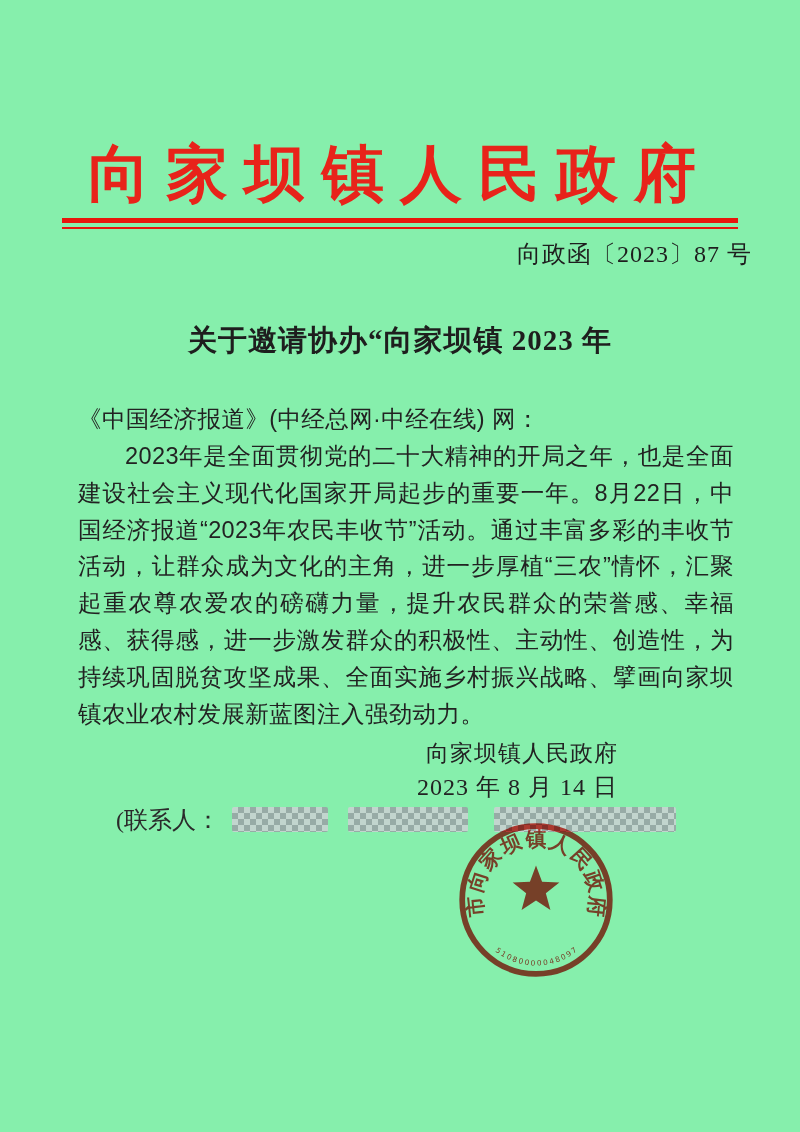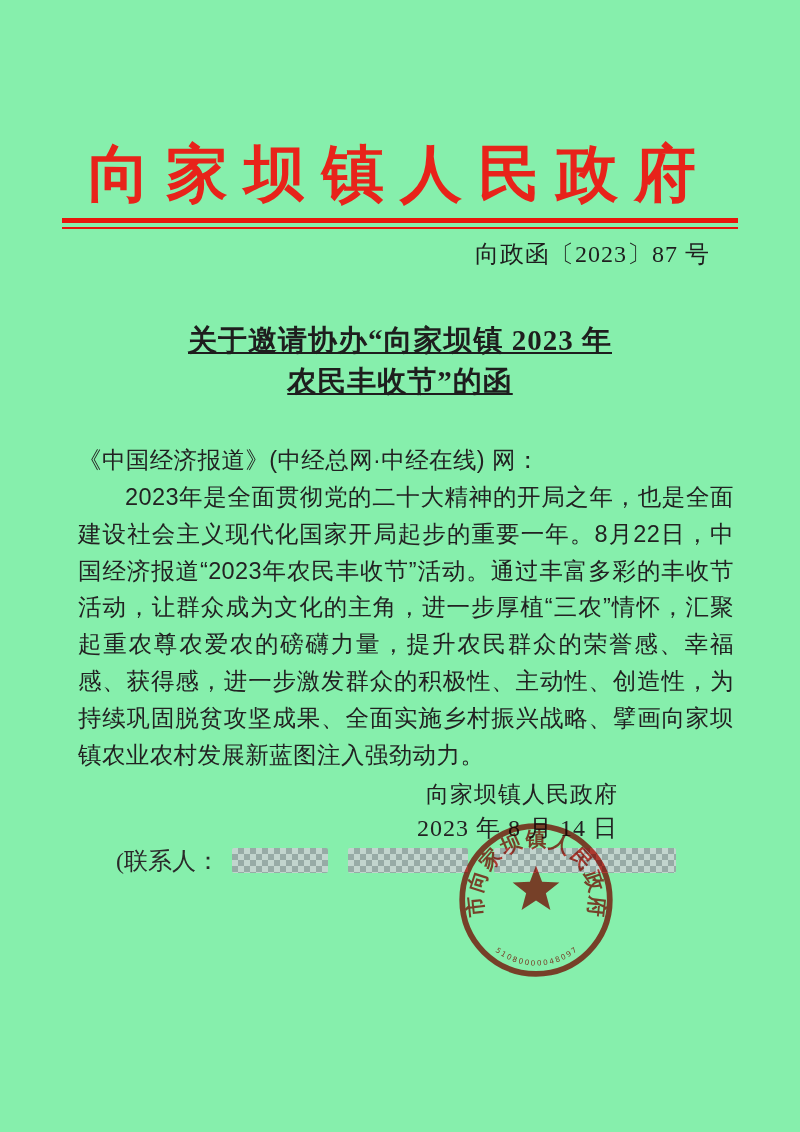--- a/index.html
+++ b/index.html
@@ -31,34 +31,33 @@
     line-height:1.1;
   }
   .rule{
     margin:10px 62px 0 62px;
     height:11px;
     border-top:5px solid var(--red-line);
     border-bottom:2px solid var(--red-line);
   }
   .doc-number{
     margin-top:9px;
-    padding-right:90px;
+    padding-right:48px;
     text-align:right;
     font-size:24px;
     letter-spacing:1px;
   }
   
   .doc-title{
     margin-top:50px;
     text-align:center;
     font-weight:bold;
     font-size:29px;
     line-height:41px;
     letter-spacing:1px;
-    text-decoration:underline;
   }
   
   .body-text{
     margin:40px 66px 0 78px;
     font-family:"Liberation Sans","DejaVu Sans",sans-serif;
     font-size:23.5px;
     line-height:36.8px;
     text-align:justify;
     letter-spacing:0.4px;
     color:#222;
@@ -120,21 +119,20 @@
 <div class="page">
 
   <div class="letterhead">
     <div class="agency-name">向家坝镇人民政府</div>
   </div>
   <div class="rule"></div>
   <div class="doc-number">向政函〔2023〕87 号</div>
 
   <div class="doc-title">
     <div>关于邀请协办“向家坝镇 2023 年</div>
-    <div>农民丰收节”的函</div>
   </div>
 
   <div class="body-text">
     <p class="salutation">《中国经济报道》(中经总网·中经在线) 网：</p>
     <p>2023年是全面贯彻党的二十大精神的开局之年，也是全面建设社会主义现代化国家开局起步的重要一年。8月22日，中国经济报道“2023年农民丰收节”活动。通过丰富多彩的丰收节活动，让群众成为文化的主角，进一步厚植“三农”情怀，汇聚起重农尊农爱农的磅礴力量，提升农民群众的荣誉感、幸福感、获得感，进一步激发群众的积极性、主动性、创造性，为持续巩固脱贫攻坚成果、全面实施乡村振兴战略、擘画向家坝镇农业农村发展新蓝图注入强劲动力。</p>
   </div>
 
   <div class="signature">
     <div class="sig-agency">向家坝镇人民政府</div>
     <div class="sig-date">2023 年 8 月 14 日</div>

